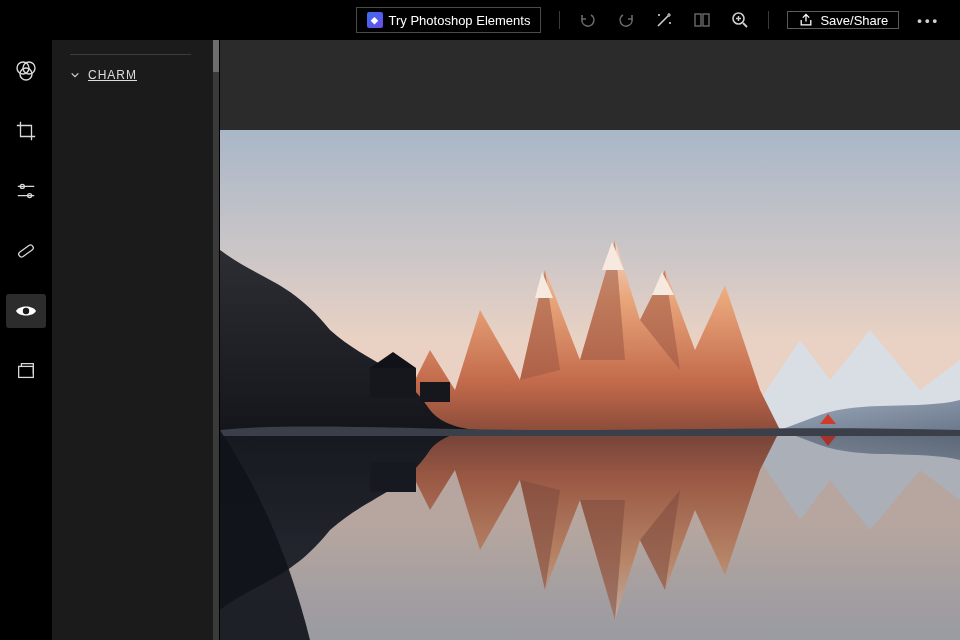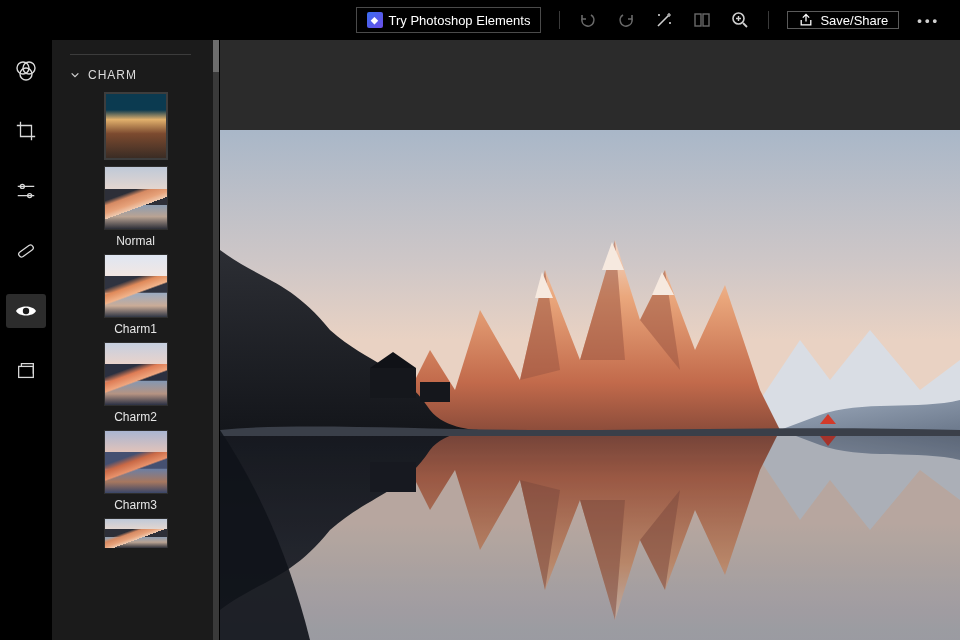--- a/index.html
+++ b/index.html
@@ -24,21 +24,21 @@
   .rail { width: 52px; background: #000; display: flex; flex-direction: column; align-items: center; padding-top: 14px; gap: 26px; }
   .rail-item { width: 40px; height: 34px; display: flex; align-items: center; justify-content: center; cursor: pointer; border-radius: 3px; }
   .rail-item.active { background: #2c2c2c; }
   .rail svg { stroke: #d9d9d9; fill: none; stroke-width: 1.4; }
   .rail-item.active svg { stroke: #fff; fill: #fff; }
 
   
   .panel { width: 168px; background: #1b1b1b; display: flex; flex-direction: column; position: relative; border-right: 1px solid #000;}
   .panel .groove { position: absolute; right: 0; top: 0; bottom: 0; width: 6px; background: #3a3a3a; }
   .panel .groove .thumb { position: absolute; top: 0; left: 0; right: 0; height: 32px; background: #6d6d6d; }
-  .group-header { display: flex; align-items: center; gap: 8px; padding: 28px 0 10px 18px; font-size: 12px; letter-spacing: 1px; color: #dcdcdc; position: relative;}
+  .group-header { display: flex; align-items: center; gap: 8px; padding: 28px 0 10px 18px; font-size: 12px; letter-spacing: 1px; color: #dcdcdc; position: relative; text-decoration: underline;}
   .group-header::before{ content:""; position:absolute; left:18px; right:28px; top:14px; height:1px; background:#3c3c3c;}
   .chev { width: 10px; height: 10px; }
   .thumbs { display: flex; flex-direction: column; align-items: center; gap: 6px; padding-bottom: 8px; }
   .thumb-card { width: 78px; display: flex; flex-direction: column; align-items: center; gap: 4px; cursor: pointer; }
   .thumb-img { width: 64px; height: 64px; border: 1px solid #2e2e2e; }
   .thumb-img.lead { height: 68px; border: 2px solid #3d3d3d;}
   .thumb-label { font-size: 12px; color: #e6e6e6; }
 
   
   .land-normal { background:
@@ -178,44 +178,20 @@
         <div class="thumb"></div>
       </div>
 
       <div class="group-header">
         <svg class="chev" viewBox="0 0 12 12">
           <path d="M2 4 L6 8 L10 4" fill="none" stroke="#cfcfcf" stroke-width="1.5"></path>
         </svg>
         <span>CHARM</span>
       </div>
 
-      <div class="thumbs">
-        <div class="thumb-card">
-          <div class="thumb-img lead land-lead"></div>
-        </div>
-        <div class="thumb-card">
-          <div class="thumb-img land-normal"></div>
-          <div class="thumb-label">Normal</div>
-        </div>
-        <div class="thumb-card">
-          <div class="thumb-img land-charm1"></div>
-          <div class="thumb-label">Charm1</div>
-        </div>
-        <div class="thumb-card">
-          <div class="thumb-img land-charm2"></div>
-          <div class="thumb-label">Charm2</div>
-        </div>
-        <div class="thumb-card">
-          <div class="thumb-img land-charm3"></div>
-          <div class="thumb-label">Charm3</div>
-        </div>
-        <div class="thumb-card">
-          <div class="thumb-img land-normal" style="height:30px;border-bottom:none;"></div>
-        </div>
-      </div>
     </div>
 
     <div class="canvas-wrap">
       <div class="canvas-pad-top"></div>
       <div class="canvas">
         <svg class="scene" viewBox="0 0 740 510" preserveAspectRatio="xMidYMid slice">
           <defs>
             <linearGradient id="sky" x1="0" y1="0" x2="0" y2="1">
               <stop offset="0%" stop-color="#a9b7c8"></stop>
               <stop offset="45%" stop-color="#cfc7c7"></stop>

